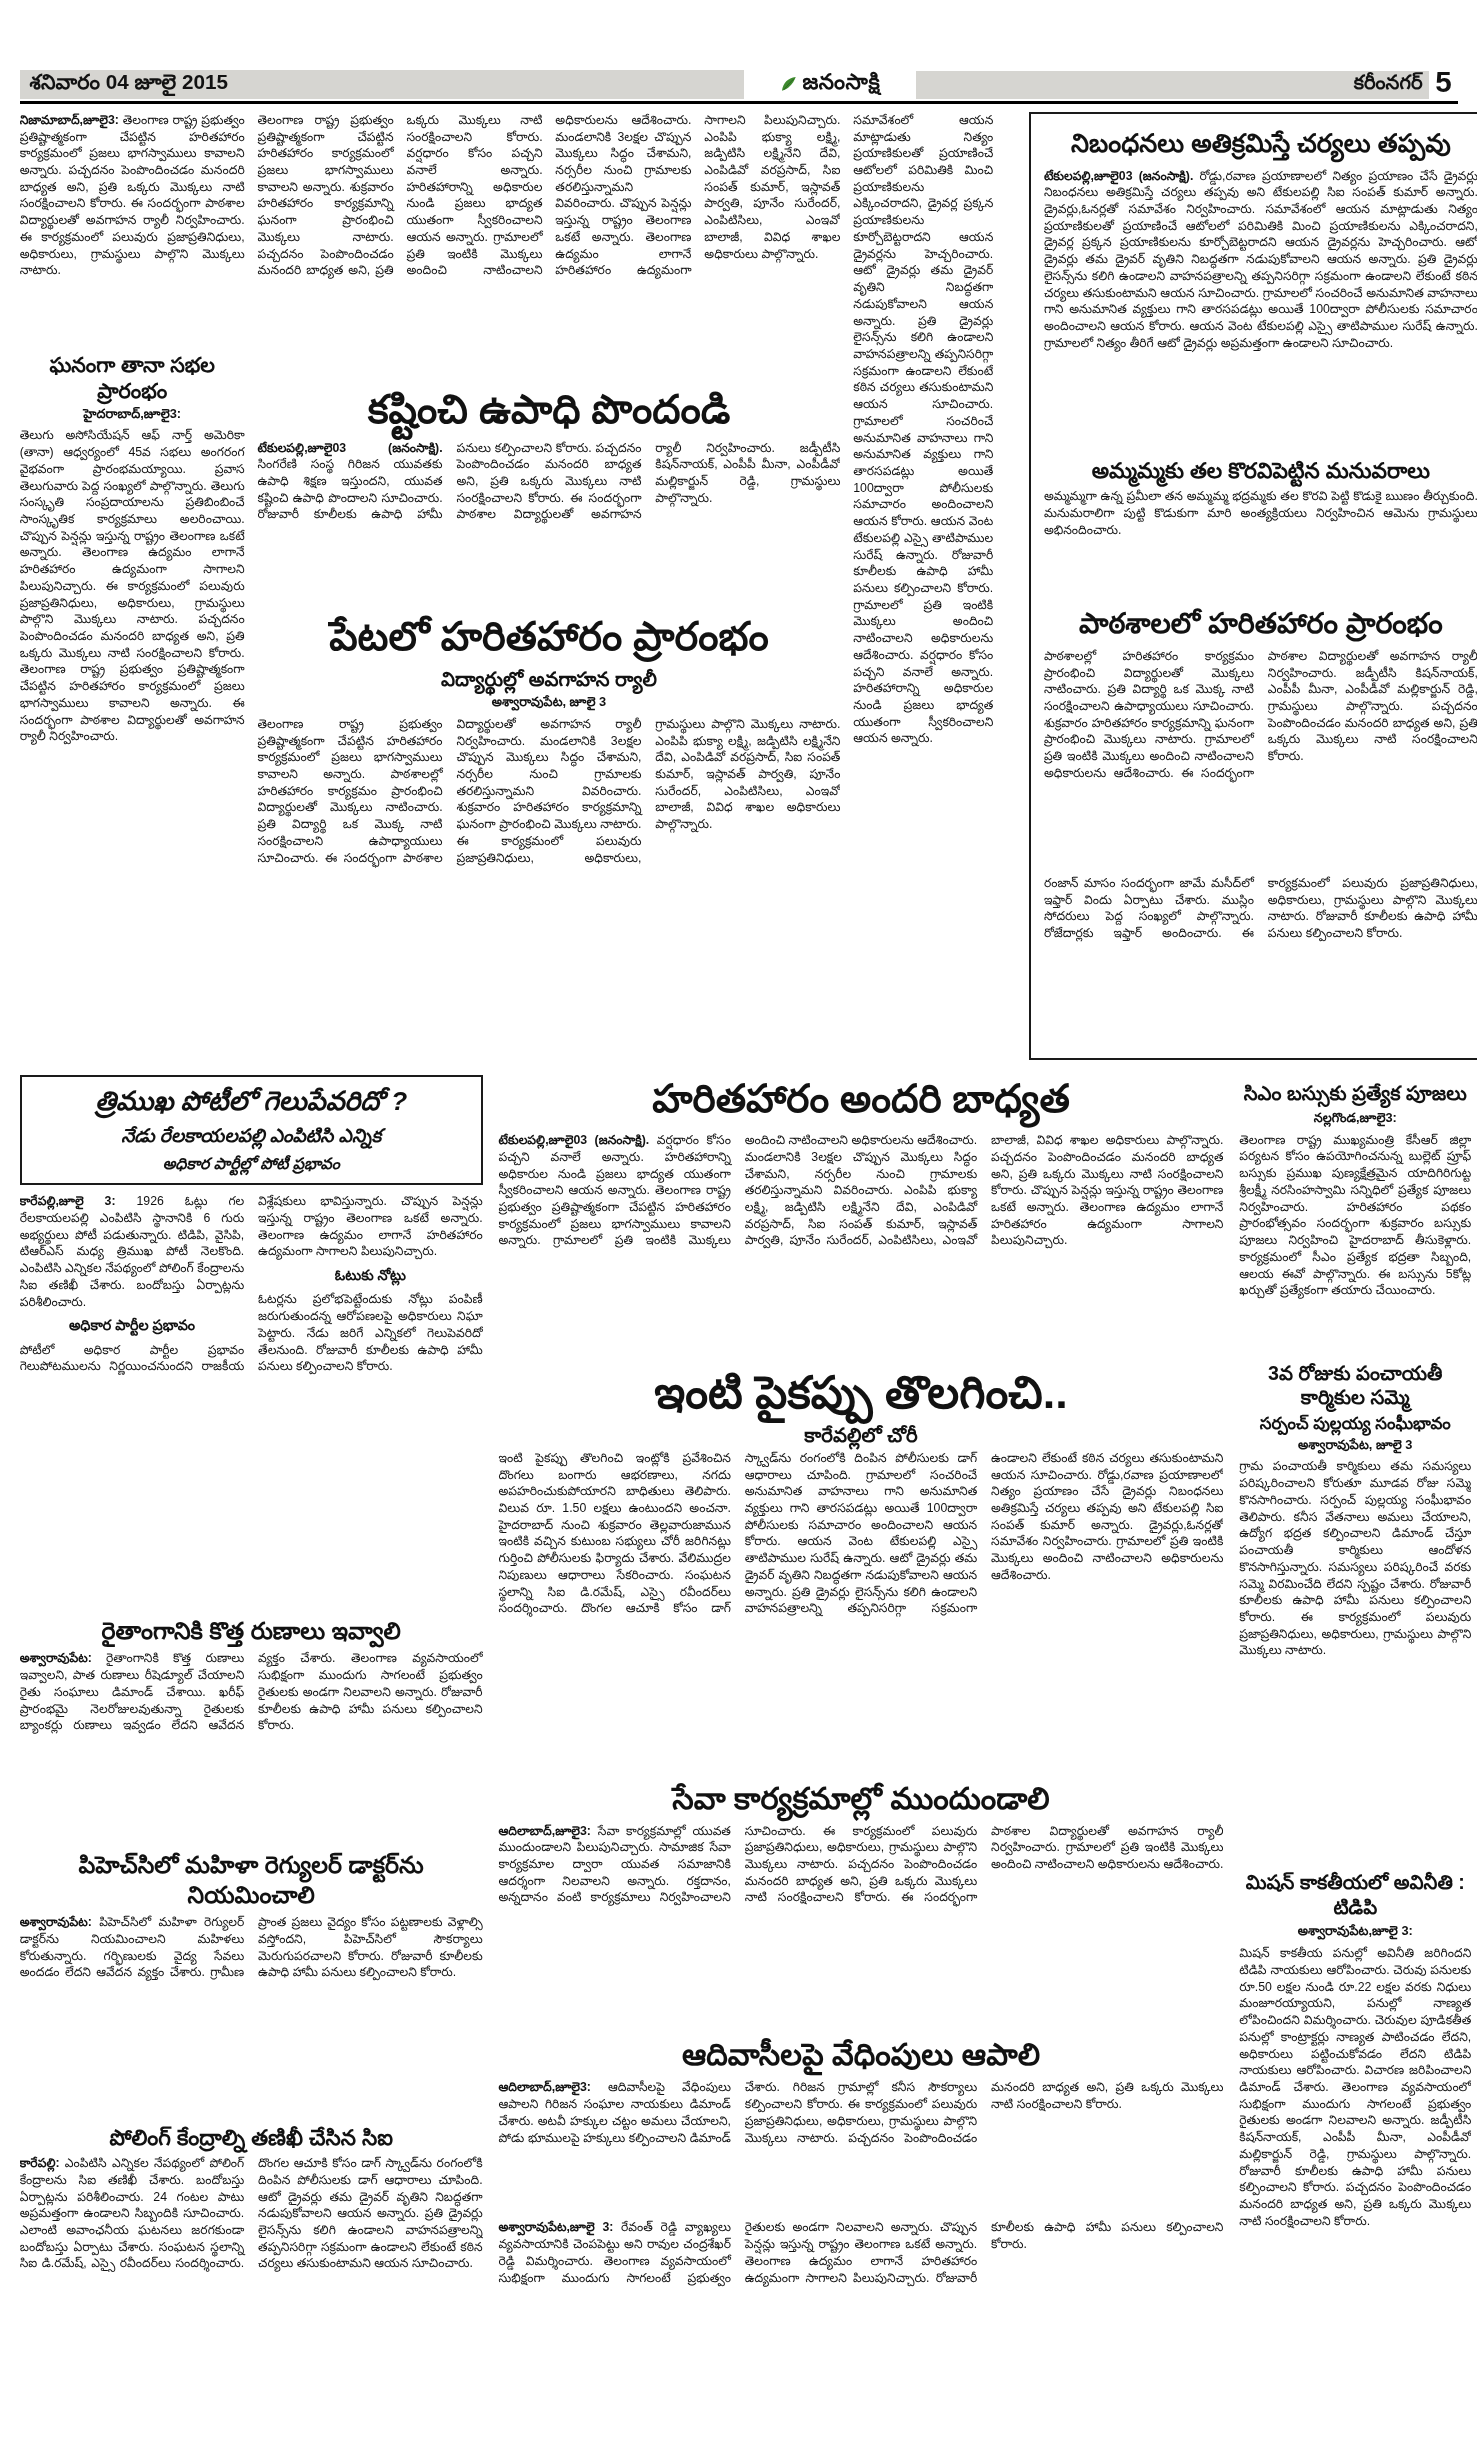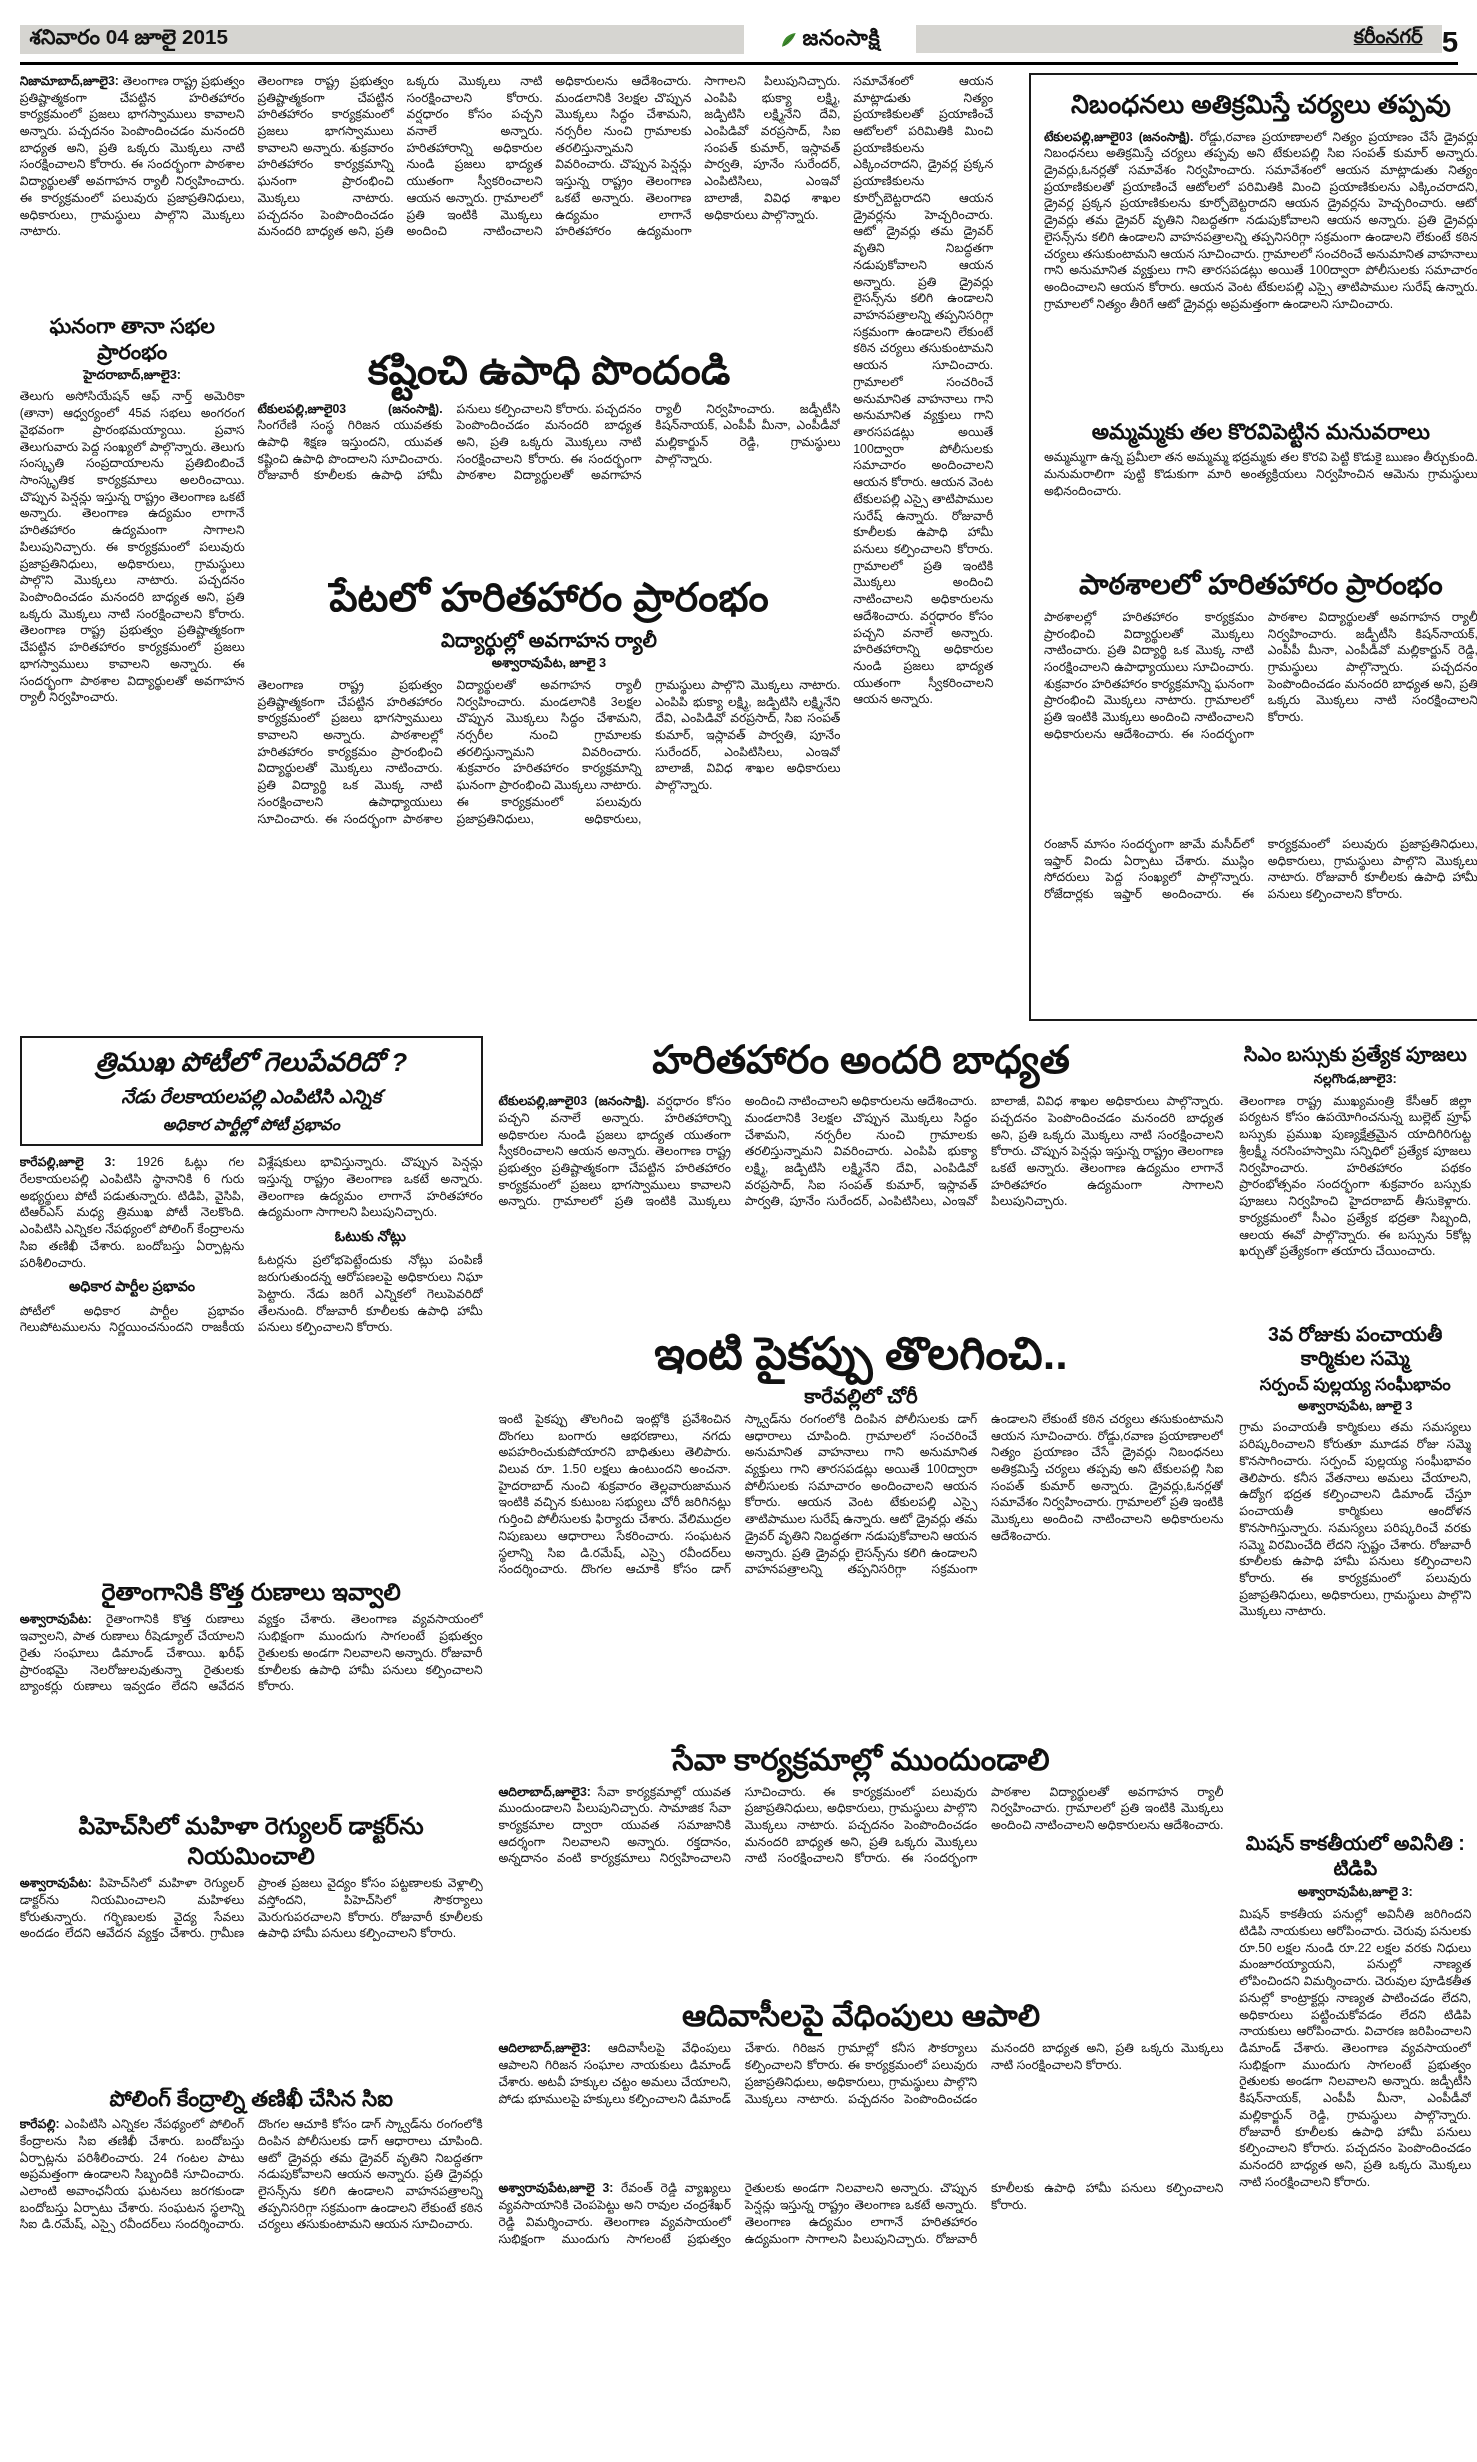--- a/index.html
+++ b/index.html
@@ -1,24 +1,24 @@
 <!DOCTYPE html>
 <html><head>
 <meta charset="utf-8">
 <style>
   html,body{margin:0;padding:0;}
   body{width:1478px;height:2463px;background:#ffffff;color:#121212;
        font-family:"Liberation Sans","DejaVu Sans",sans-serif;overflow:hidden;position:relative;}
   .page{padding:0 19.7px;}
   
-  .hdr{display:flex;align-items:flex-start;margin-top:25px;height:35px;}
+  .hdr{display:flex;align-items:flex-end;margin-top:64px;height:35px;}
   .hdr .bar{background:#d6d5d1;display:flex;align-items:center;}
   .bar.left{flex:0 0 714px;padding-left:9.9px;}
   .logo{flex:0 0 172px;display:flex;align-items:center;justify-content:center;background:#fff;gap:3.9px;}
-  .bar.right{flex:0 0 507px;justify-content:flex-end;padding-right:19px;text-decoration:underline;}
+  .bar.right{flex:0 0 507px;justify-content:flex-end;padding-right:6px;}
   .pgnum{flex:1;display:flex;align-items:center;justify-content:center;font-size:29.6px;font-weight:bold;}
   .hdate{font-size:20.7px;font-weight:bold;}
   .mast{font-size:21.7px;font-weight:bold;letter-spacing:0.5px;}
   .edition{font-size:19.7px;font-weight:bold;}
   .rule{height:3px;background:#000;margin-top:2px;}
   
   .bodytxt{font-size:12.3px;line-height:1.36;text-align:justify;overflow:hidden;}
   .cols2{column-count:2;column-gap:13.8px;}
   .cols3{column-count:3;column-gap:13.8px;}
   .cols4{column-count:4;column-gap:12.8px;}

